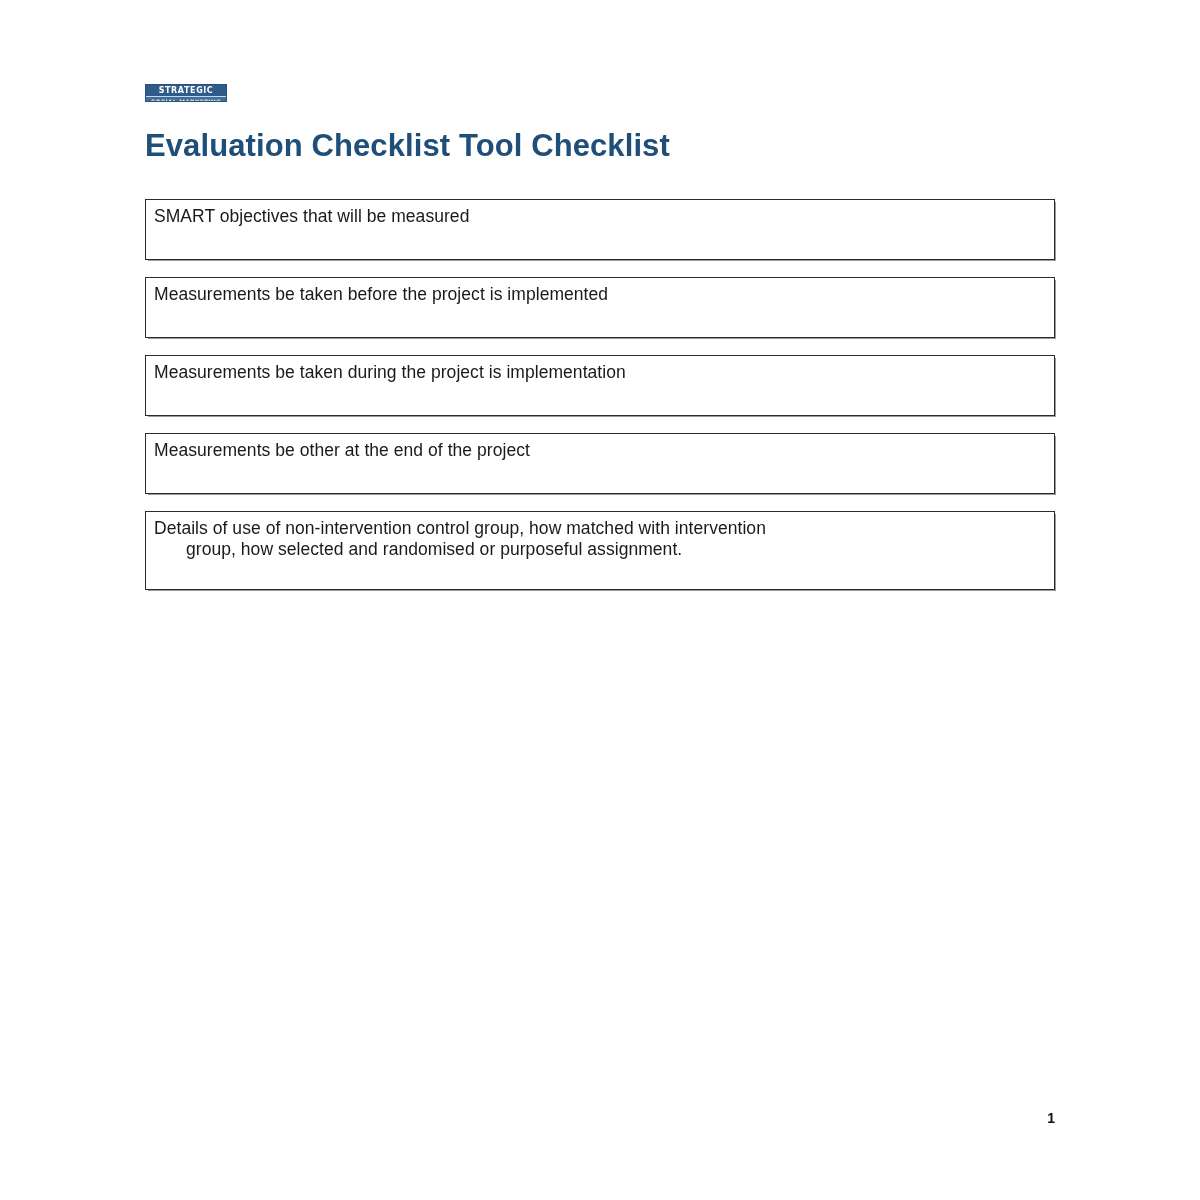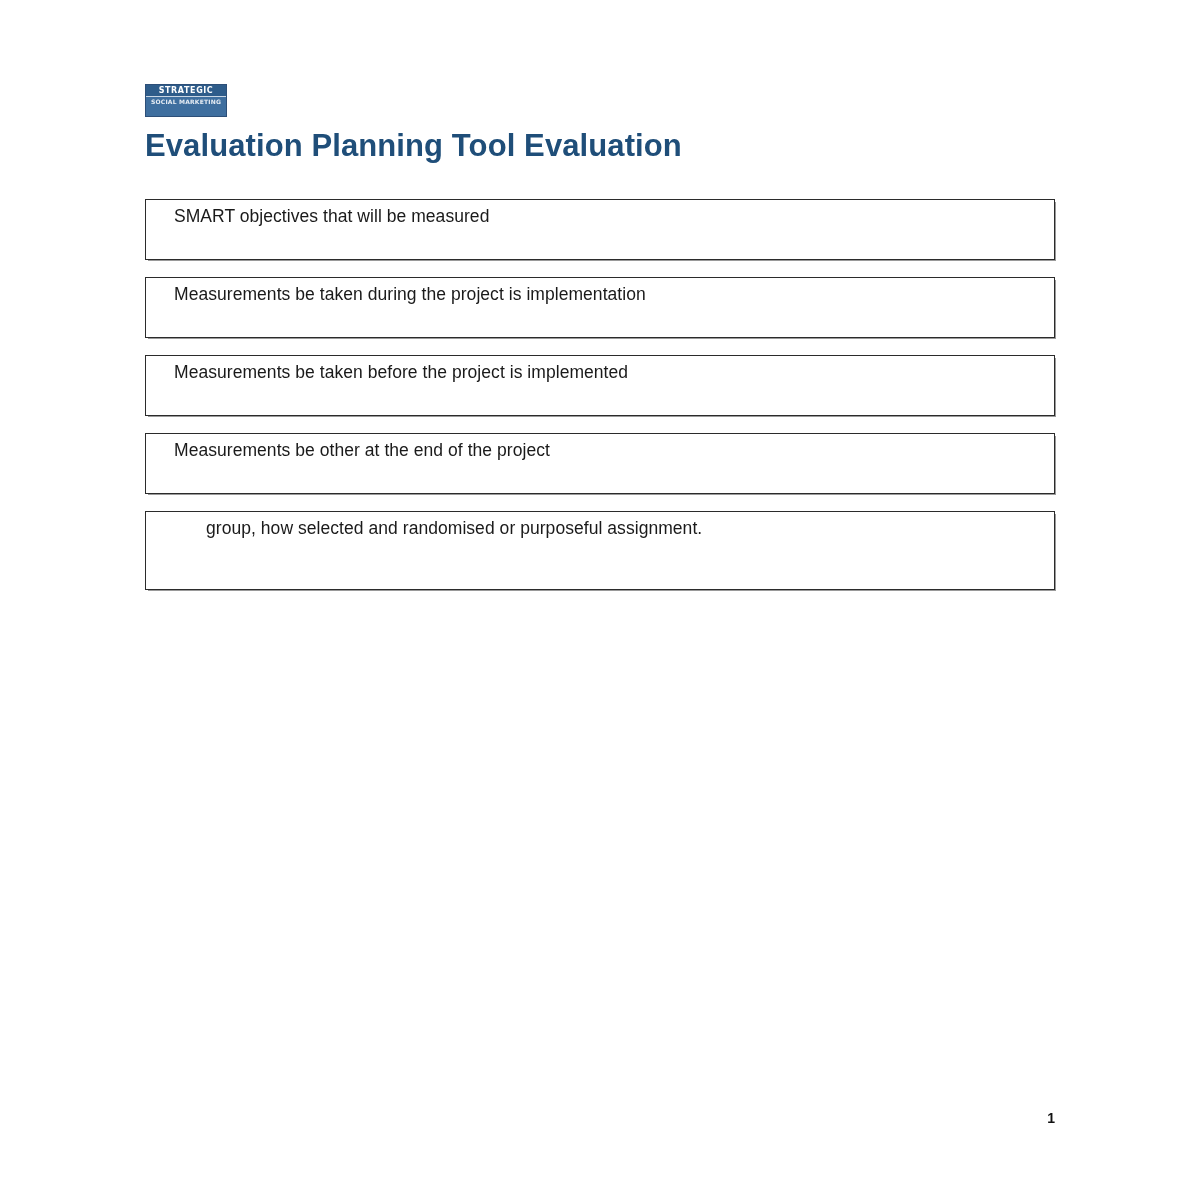--- a/index.html
+++ b/index.html
@@ -20,21 +20,21 @@
     inset: 0;
     background: #ffffff;
   }
 
   
   .logo {
     position: absolute;
     left: 145px;
     top: 84px;
     width: 82px;
-    height: 33px;
+    height: 18px;
     border: 1px solid #2d4f78;
     background: #2e5c8a;
     box-sizing: border-box;
     overflow: hidden;
     display: flex;
     flex-direction: column;
   }
   .logo-line1 {
     flex: 0 0 11px;
     background: #2e5c8a;
@@ -84,21 +84,21 @@
   }
   .check-box {
     position: relative;
     box-sizing: border-box;
     width: 910px;
     height: 61px;
     border: 1px solid #2b2b2b;
     background: #ffffff;
     box-shadow: 2px 2px 0 -1px #9a9a9a;
     margin-bottom: 17px;
-    padding: 6px 10px 0 28px;
+    padding: 6px 10px 0 8px;
   }
   .check-box.tall {
     height: 79px;
   }
   .check-text {
     font-size: 17.5px;
     line-height: 21px;
     color: #1a1a1a;
     font-weight: normal;
     letter-spacing: 0.05px;
@@ -121,42 +121,42 @@
 </head>
 <body>
 
 <div class="page">
 
   <div class="logo">
     <div class="logo-line1">STRATEGIC</div>
     <div class="logo-line2">SOCIAL MARKETING</div>
   </div>
 
-  <div class="doc-title">Evaluation Planning Tool Evaluation</div>
+  <div class="doc-title">Evaluation Checklist Tool Checklist</div>
 
   <div class="checklist">
 
     <div class="check-box">
       <div class="check-text">SMART objectives that will be measured</div>
     </div>
 
     <div class="check-box">
-      <div class="check-text">Measurements be taken during the project is implementation</div>
+      <div class="check-text">Measurements be taken before the project is implemented</div>
     </div>
 
     <div class="check-box">
-      <div class="check-text">Measurements be taken before the project is implemented</div>
+      <div class="check-text">Measurements be taken during the project is implementation</div>
     </div>
 
     <div class="check-box">
       <div class="check-text">Measurements be other at the end of the project</div>
     </div>
 
 
     <div class="check-box tall">
-      <div class="check-text"><span class="l2">group, how selected and randomised or purposeful assignment.</span></div>
+      <div class="check-text"><span>Details of use of non-intervention control group, how matched with intervention</span><span class="l2">group, how selected and randomised or purposeful assignment.</span></div>
     </div>
 
   </div>
 
   <div class="page-number">1</div>
 
 </div>
 
 </body></html>

